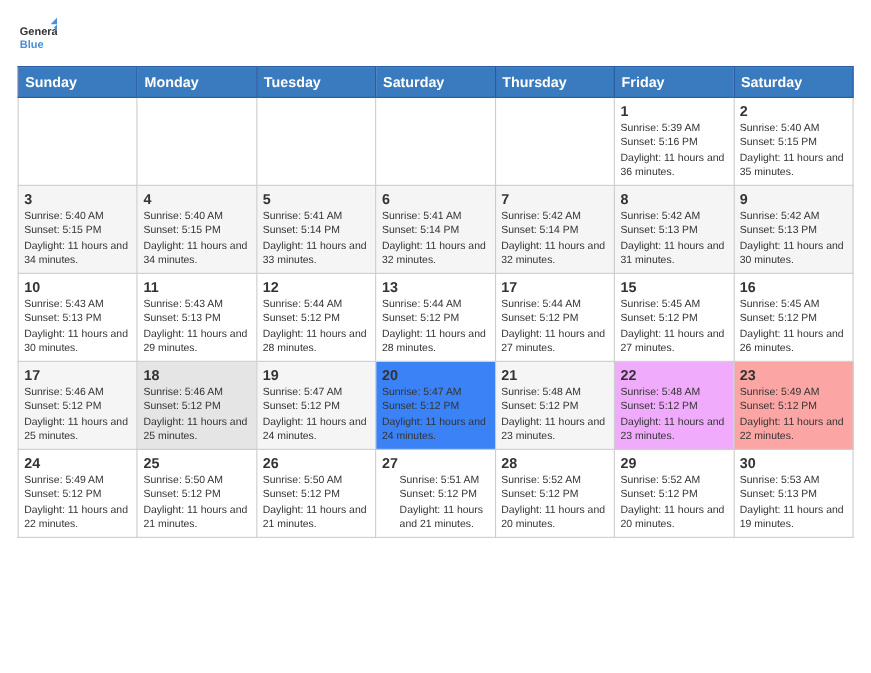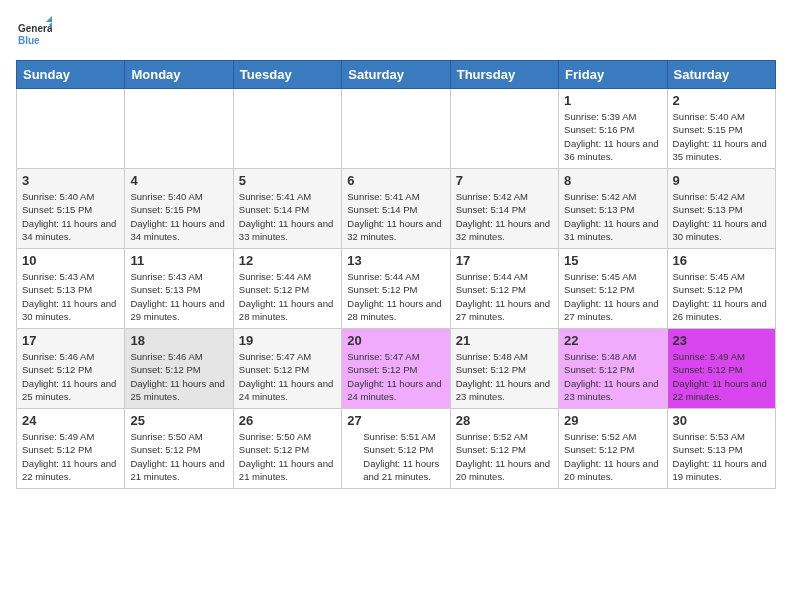--- a/index.html
+++ b/index.html
@@ -228,39 +228,39 @@
           <div class="day-info" style="white-space: pre-line;">Sunrise: 5:46 AM
 Sunset: 5:12 PM
 Daylight: 11 hours and 25 minutes.</div>
         </td>
         <td style="background: rgb(245, 245, 245);">
           <span class="day-number">19</span>
           <div class="day-info" style="white-space: pre-line;">Sunrise: 5:47 AM
 Sunset: 5:12 PM
 Daylight: 11 hours and 24 minutes.</div>
         </td>
-        <td style="background: #f0abfc;">
+        <td style="background: #3b82f6;">
           <span class="day-number">20</span>
           <div class="day-info" style="white-space: pre-line;">Sunrise: 5:47 AM
 Sunset: 5:12 PM
 Daylight: 11 hours and 24 minutes.</div>
         </td>
         <td style="background: rgb(245, 245, 245); margin-left: 21px;">
           <span class="day-number">21</span>
           <div class="day-info" style="white-space: pre-line;">Sunrise: 5:48 AM
 Sunset: 5:12 PM
 Daylight: 11 hours and 23 minutes.</div>
         </td>
         <td style="background: #f0abfc;">
           <span class="day-number">22</span>
           <div class="day-info" style="white-space: pre-line;">Sunrise: 5:48 AM
 Sunset: 5:12 PM
 Daylight: 11 hours and 23 minutes.</div>
         </td>
-        <td style="background: #d946ef;">
+        <td style="background: #fca5a5;">
           <span class="day-number">23</span>
           <div class="day-info" style="white-space: pre-line;">Sunrise: 5:49 AM
 Sunset: 5:12 PM
 Daylight: 11 hours and 22 minutes.</div>
         </td>
       </tr>
       <tr>
         <td>
           <span class="day-number">24</span>
           <div class="day-info" style="white-space: pre-line;">Sunrise: 5:49 AM

